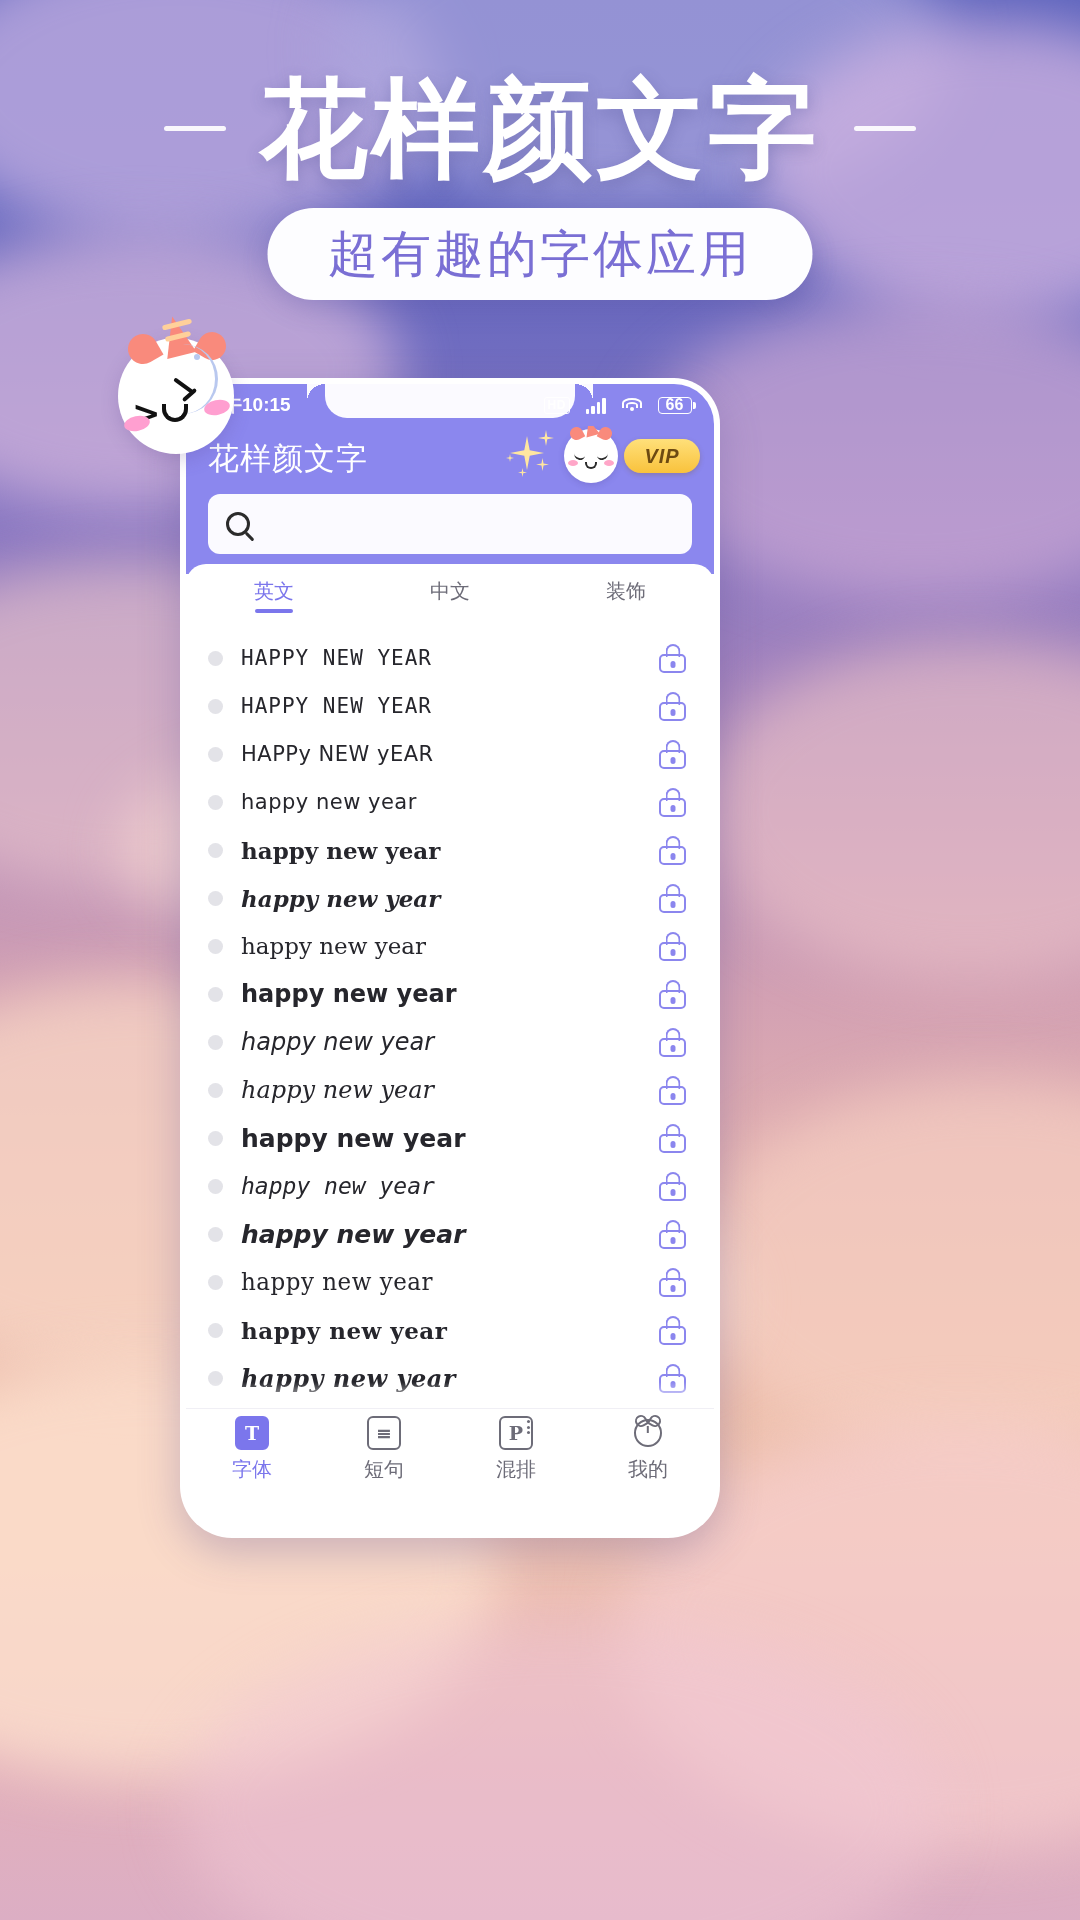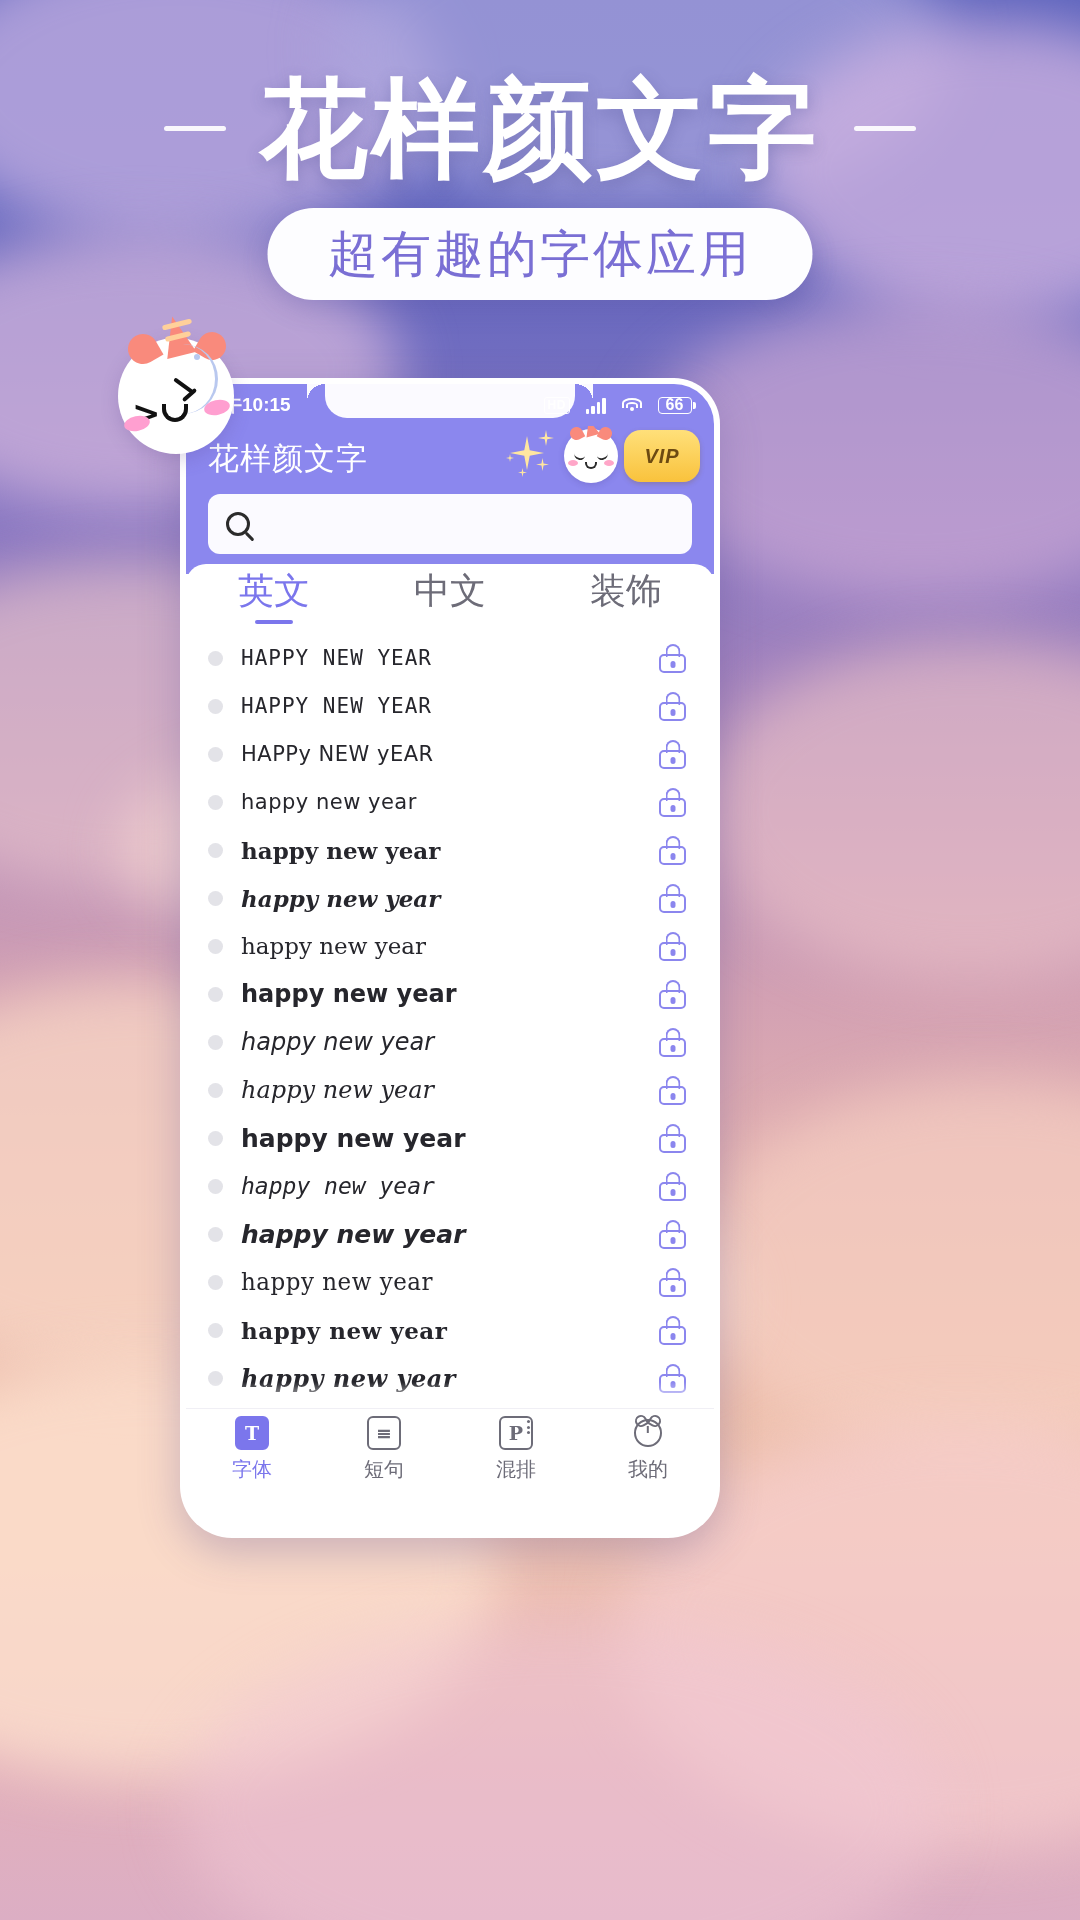--- a/index.html
+++ b/index.html
@@ -114,38 +114,38 @@
   .mu-ear-l,.mu-ear-r{position:absolute;top:-2px;width:13px;height:13px;background:#f98a7c;border-radius:50% 50% 0 50%;}
   .mu-ear-l{left:6px;transform:rotate(-28deg);}
   .mu-ear-r{right:6px;border-radius:50% 50% 50% 0;transform:rotate(28deg);}
   .mu-eye{position:absolute;top:24px;width:11px;height:7px;border-bottom:2.6px solid #2a2a2a;border-radius:0 0 9px 9px;}
   .mu-eye-l{left:10px;transform:rotate(12deg);}
   .mu-eye-r{right:10px;transform:rotate(-12deg);}
   .mu-blush{position:absolute;top:31px;width:10px;height:6px;background:#ffa6c8;border-radius:50%;}
   .mu-blush-l{left:4px;} .mu-blush-r{right:4px;}
   .mu-mouth{position:absolute;left:50%;transform:translateX(-50%);top:33px;
     width:12px;height:7px;border:2.4px solid #2a2a2a;border-top:none;border-radius:0 0 10px 10px;}
-  #vip-badge{width:76px;height:52px;border-radius:17px;
+  #vip-badge{width:76px;height:34px;border-radius:17px;
     background:linear-gradient(180deg,#ffe07a,#f9c23c);
     display:flex;align-items:center;justify-content:center;
     font-size:20px;font-weight:bold;font-style:italic;color:#6d4a12;letter-spacing:1px;
     box-shadow:0 2px 5px rgba(120,80,10,.25);margin-left:4px;}
 
   #search-bar{margin-top:14px;height:60px;background:#fbfaff;border-radius:12px;
     display:flex;align-items:center;padding:0 18px;gap:14px;}
   .mag{width:24px;height:24px;border:3px solid #2b2b2b;border-radius:50%;position:relative;flex:none;}
   .mag:after{content:"";position:absolute;right:-8px;bottom:-5px;width:11px;height:3px;
     background:#2b2b2b;border-radius:2px;transform:rotate(45deg);}
   #search-ph{color:#a9a7b4;font-size:25px;font-family:"DejaVu Sans","Liberation Sans",sans-serif;}
 
   
   #content-card{background:#ffffff;border-radius:20px 20px 0 0;margin-top:-10px;position:relative;z-index:2;
     height:calc(100% - 214px);display:flex;flex-direction:column;}
   #tabs{display:flex;height:62px;align-items:center;justify-content:space-around;flex:none;}
-  .tab{position:relative;font-size:36px;color:#6d6c78;font-family:"DejaVu Sans","Liberation Sans",sans-serif;
+  .tab{position:relative;font-size:20px;color:#6d6c78;font-family:"DejaVu Sans","Liberation Sans",sans-serif;
     padding-bottom:8px;text-align:center;}
   .tab.active{color:#7b76ec;font-weight:500;}
   .tab.active:after{content:"";position:absolute;left:50%;transform:translateX(-50%);
     bottom:0;width:38px;height:4px;background:#7b76ec;border-radius:2px;}
 
   #font-list{flex:1;overflow:hidden;padding:8px 0 0 0;}
   .font-row{display:flex;align-items:center;height:48px;padding:0 28px 0 22px;gap:18px;}
   .radio{width:15px;height:15px;border-radius:50%;background:#e3e3e8;flex:none;}
   .font-text{flex:1;color:#26262c;font-size:23px;white-space:nowrap;overflow:hidden;}
   .lock{width:27px;height:29px;flex:none;position:relative;}

